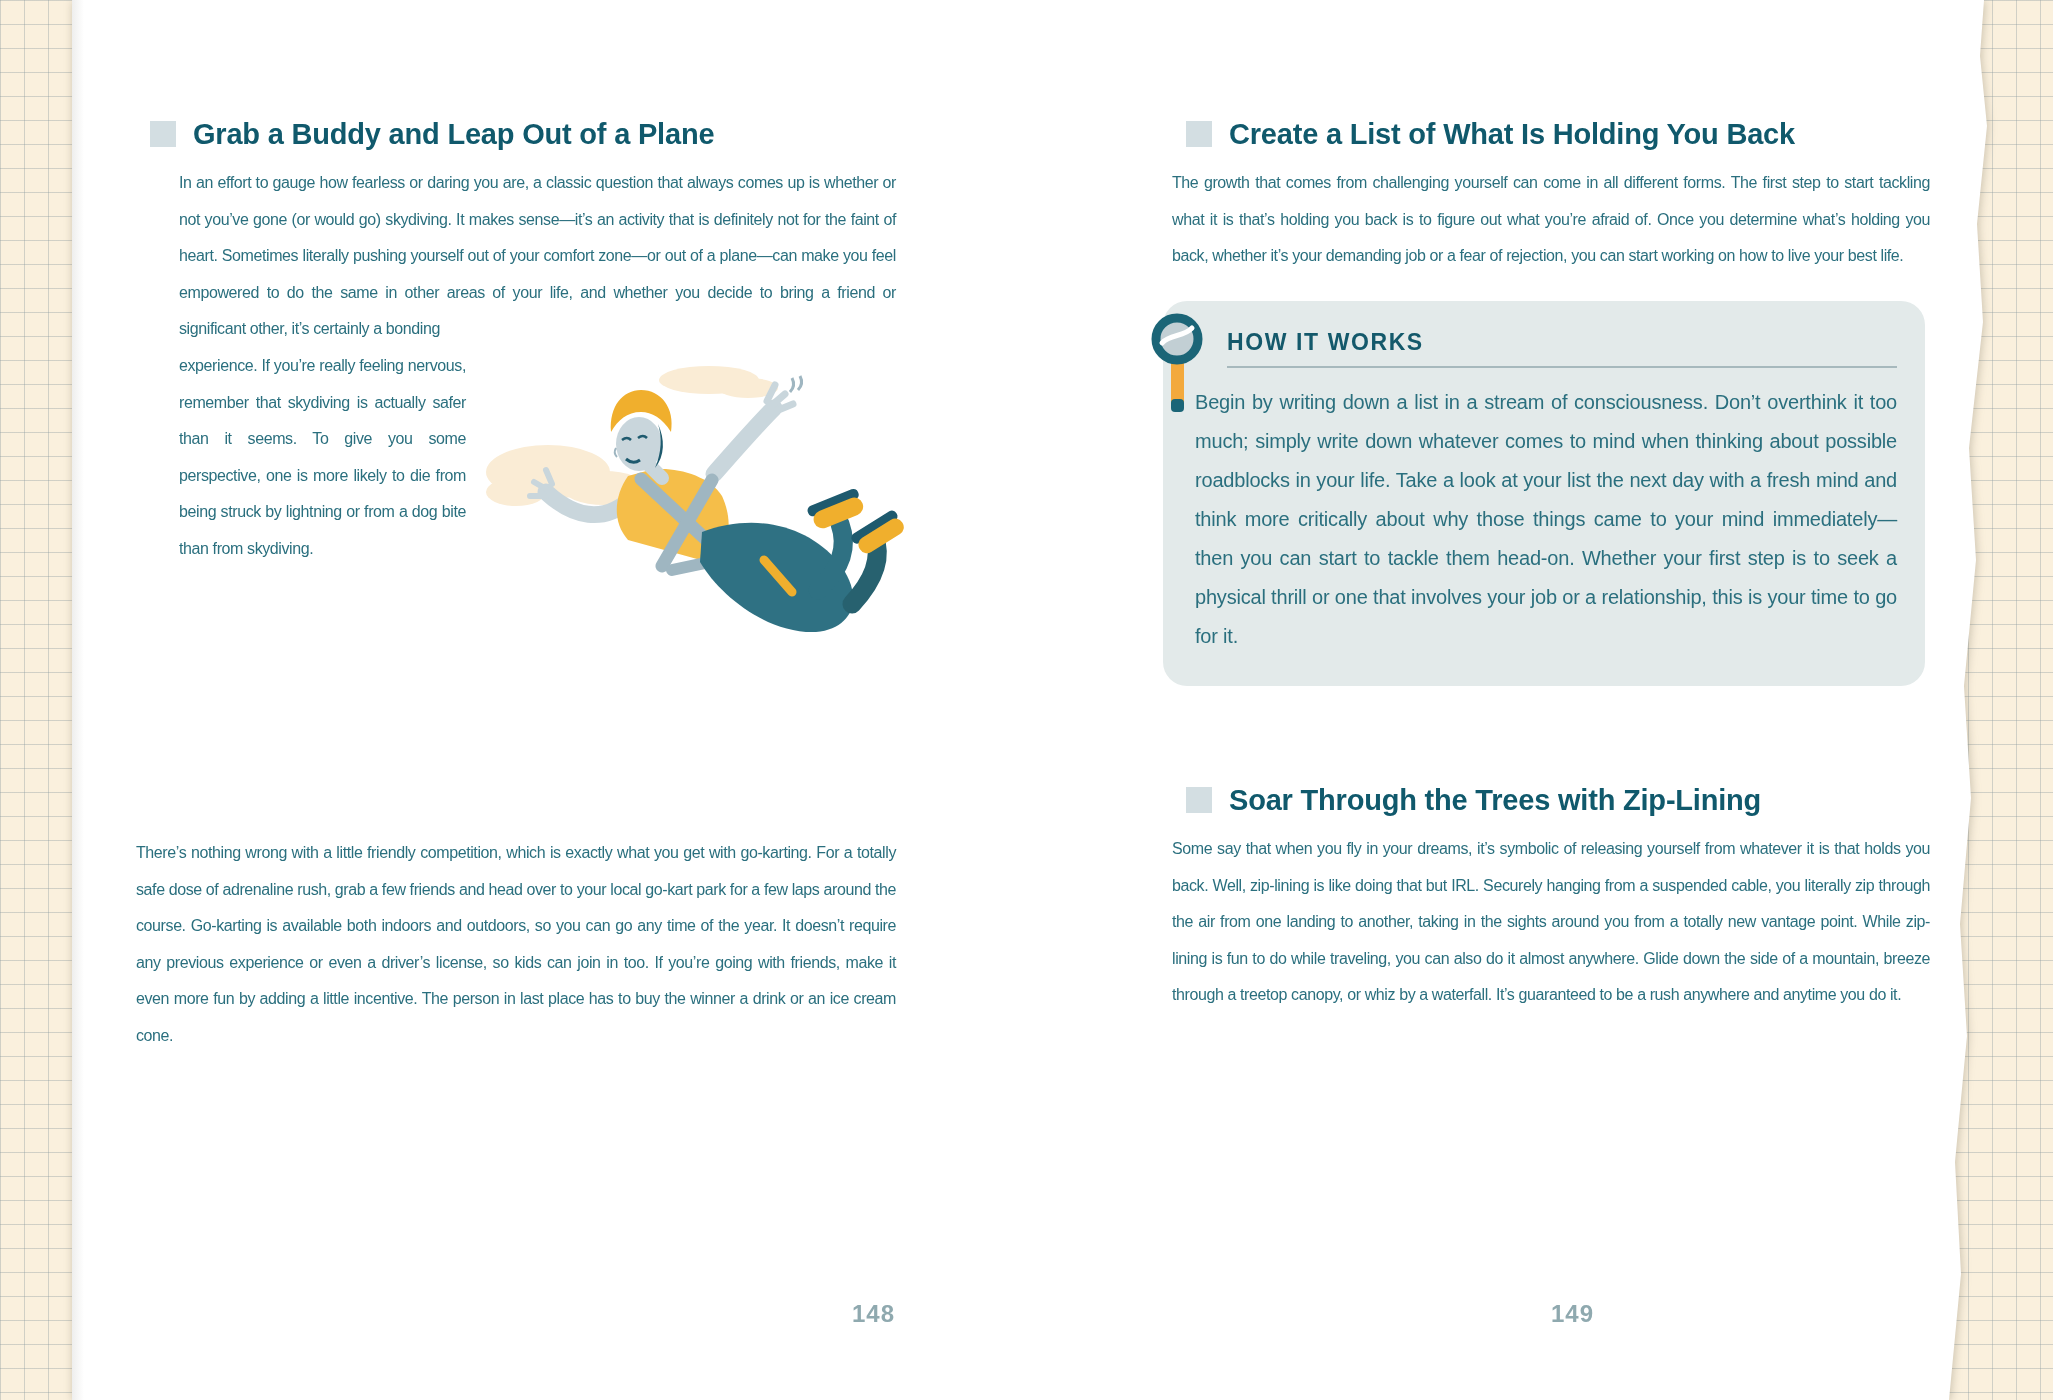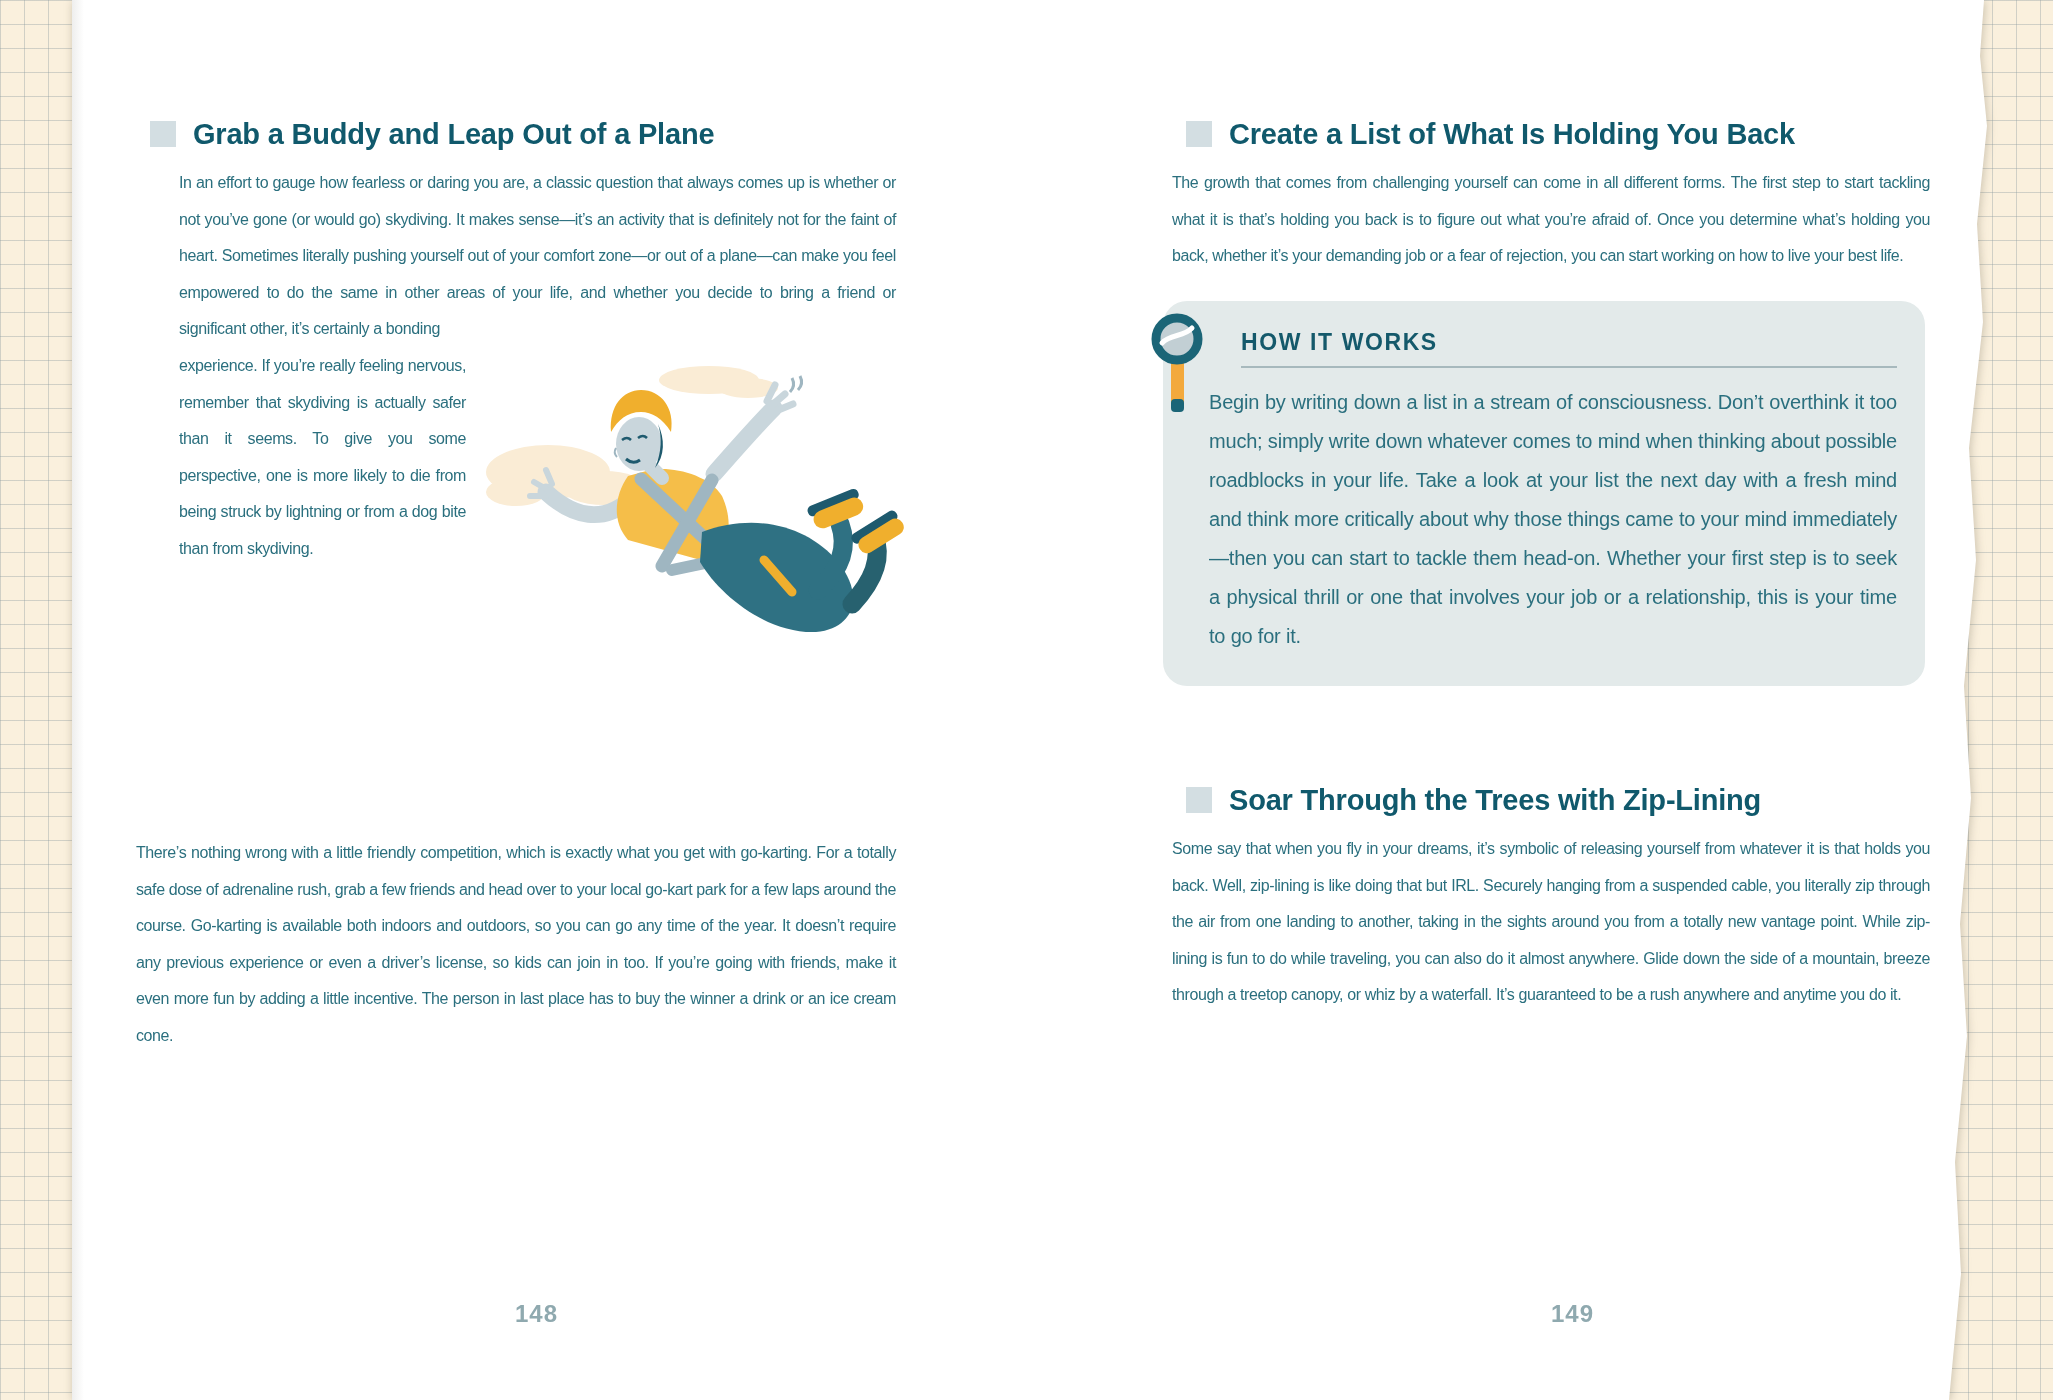--- a/index.html
+++ b/index.html
@@ -22,28 +22,28 @@
   .sec{position:absolute;}
   .heading-row{display:flex;gap:17px;margin:0 0 13px 0;padding-left:14px;}
   .bullet{width:26px;height:26px;background:#D3DEE2;margin-top:5px;flex:none;}
   .title{font-size:29px;font-weight:bold;color:#10596C;letter-spacing:-0.2px;margin:0;line-height:36px;}
   .body-text{margin-left:43px;font-size:16px;line-height:36.6px;color:#2A6F7E;
     text-align:justify;letter-spacing:-0.4px;}
   .wrap-row{margin-left:43px;display:flex;}
   .wrap-text{width:287px;flex:none;}
   .illo-box{width:430px;height:290px;margin-left:10px;margin-top:16px;flex:none;}
   .callout{position:relative;margin:26px 0 0 -9px;width:762px;background:#E3EAEA;
-    border-radius:24px;padding:26px 28px 30px 46px;box-sizing:border-box;}
+    border-radius:24px;padding:26px 28px 30px 32px;box-sizing:border-box;}
   .callout-head{margin:2px 0 0 32px;font-size:23px;font-weight:bold;letter-spacing:1.6px;color:#14596B;}
   .callout-rule{margin:10px 0 15px 32px;height:2px;background:#A7B9BD;border:none;}
   .callout-body{font-size:20px;line-height:39px;color:#2A6F7E;text-align:justify;letter-spacing:-0.2px;}
   .magnifier{position:absolute;left:-12px;top:12px;}
   .page-num{position:absolute;top:1300px;font-size:24px;font-weight:bold;color:#8FA9AF;
     letter-spacing:1px;text-align:center;}
-  #pn-l{left:178px;width:717px;}
+  #pn-l{left:178px;width:717px;text-align:right;}
   #pn-r{left:1215px;width:715px;text-align:center;}
   #sec-l1{left:136px;top:116px;width:760px;}
   #sec-l2{left:136px;top:835px;width:760px;}
   #sec-r1{left:1172px;top:116px;width:758px;}
   #sec-r2{left:1172px;top:782px;width:758px;}
 </style>
 </head>
 <body>
 
 <div class="paper-wrap">

